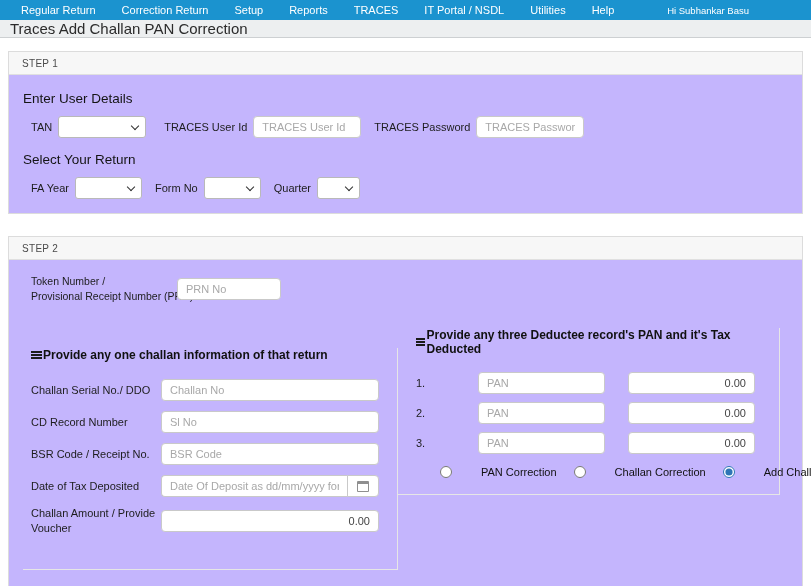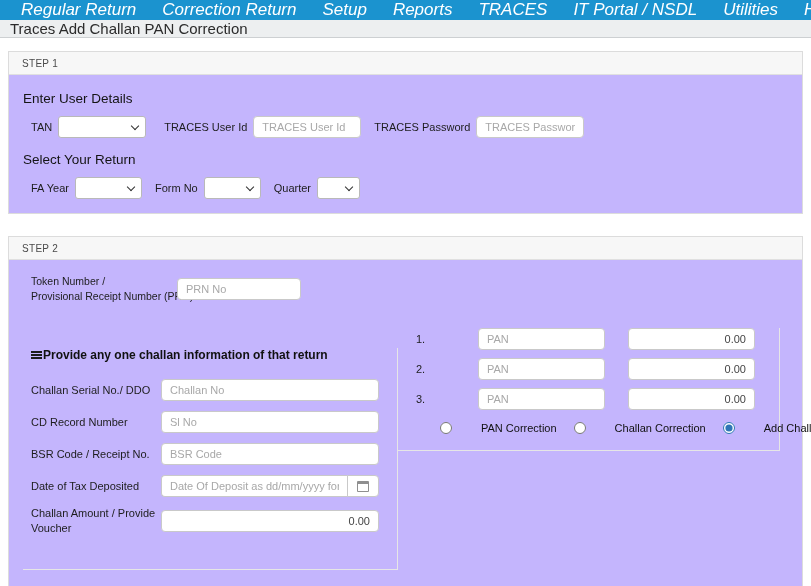--- a/index.html
+++ b/index.html
@@ -6,21 +6,21 @@
     --navbar:#1b93cf;
     --button:#3076b5;
     --accent:#2e75b6;
   }
   *{box-sizing:border-box;margin:0;padding:0;}
   html,body{width:811px;height:586px;overflow:hidden;}
   body{font-family:"Liberation Sans","DejaVu Sans",sans-serif;background:#fff;color:#222;}
 
   
   .navbar{display:flex;align-items:center;height:20px;background:var(--navbar);padding:0 8px;}
-  .navbar a{color:#fff;font-size:17px;text-decoration:none;padding:0 13px;white-space:nowrap;line-height:20px;font-style:italic;}
+  .navbar a{color:#fff;font-size:11px;text-decoration:none;padding:0 13px;white-space:nowrap;line-height:20px;}
   .navbar .nav-user{margin-left:auto;color:#fff;font-size:9.5px;padding-right:54px;}
 
   .breadcrumb{height:18px;line-height:17px;background:#edeff0;border-bottom:1px solid #cdd0d2;font-size:15px;color:#2b2b2b;padding-left:10px;}
 
   .spacer-top{height:13px;}
 
   
   .panel{margin:0 8px;border:1px solid #dcdcdc;background:#c4b5fd;}
   .panel-header{background:#f7f7f7;border-bottom:1px solid #e0e0e0;padding:6px 13px 5px;font-size:10px;color:#4a4a4a;letter-spacing:.3px;}
   .panel-body{padding:10px 14px 12px;}
@@ -48,21 +48,21 @@
   .ml-md{margin-left:13px;}
   .ml-sm{margin-left:6px;}
   .in-108{width:108px;}
 
   .panel2{margin-top:22px;}
   .p2-body{padding:14px 14px 0 14px;}
 
   
   .token-row{display:flex;align-items:center;margin-left:8px;}
   .token-label{font-size:10.5px;line-height:1.45;color:#1d1d1d;width:146px;white-space:nowrap;}
-  .token-input{width:124px;margin-left:0;}
+  .token-input{width:104px;margin-left:0;}
 
   
   .cols{display:flex;align-items:flex-start;margin-top:24px;}
   .left-col{width:375px;padding:0 0 26px 8px;border-right:1px solid #e6e6e6;border-bottom:1px solid #e6e6e6;margin-top:20px;}
   .right-col{width:382px;padding:0 10px 0 18px;border-right:1px solid #e6e6e6;border-bottom:1px solid #e6e6e6;padding-bottom:2px;}
 
   .col-heading{display:flex;align-items:center;font-size:12px;font-weight:bold;color:#111;margin-bottom:16px;}
   .bars-icon{display:inline-block;width:11px;height:9px;margin-right:1px;background:repeating-linear-gradient(#1a1a1a 0 1.6px,transparent 1.6px 3.2px);background-size:11px 9px;}
   .bars-icon.short{width:10px;}
 
@@ -196,20 +196,24 @@
           </span>
         </div>
 
         <div class="field-row">
           <span class="ctl-label">Challan Amount / Provide Voucher</span>
           <input type="text" class="amount" value="0.00" style="">
         </div>
       </div>
 
       <div class="right-col">
+        <div class="col-heading">
+          <span class="bars-icon short"></span>
+          <span>Provide any three Deductee record's PAN and it's Tax Deducted</span>
+        </div>
 
 
         <div class="r-row">
           <span class="sl">1.</span>
           <span class="r-col-pan"><input type="text" class="pan" placeholder="PAN" style=""></span>
           <input type="text" class="tds amount" value="0.00" style="">
         </div>
 
         <div class="r-row">
           <span class="sl">2.</span>

